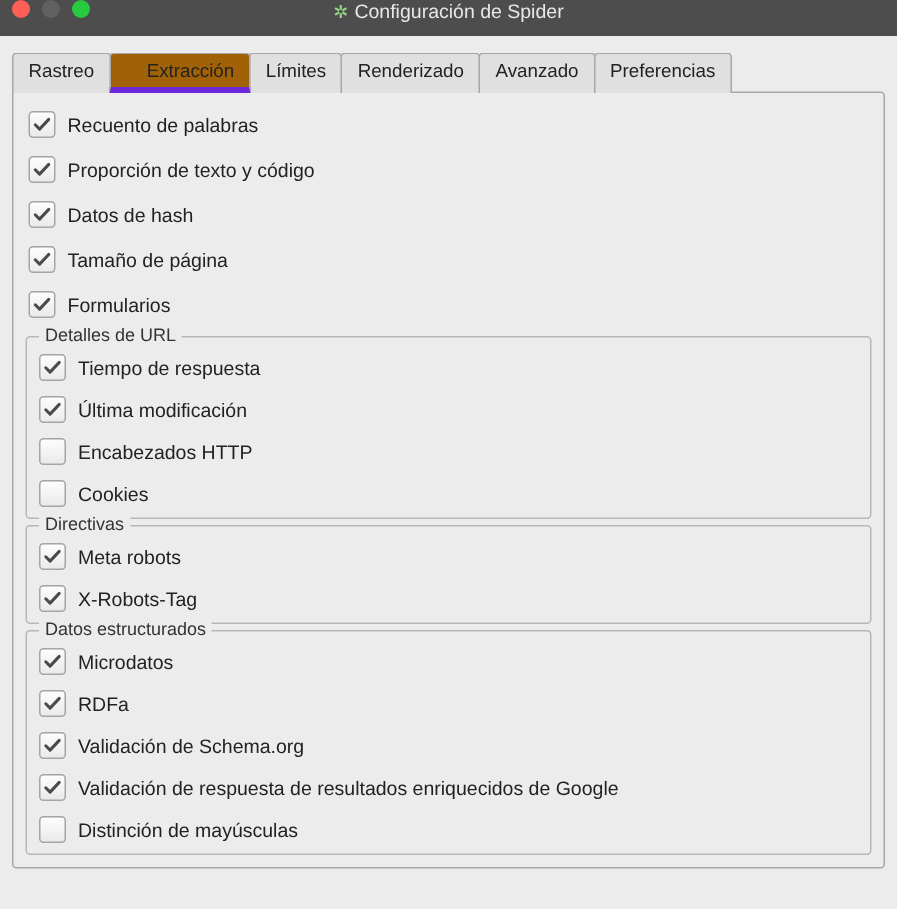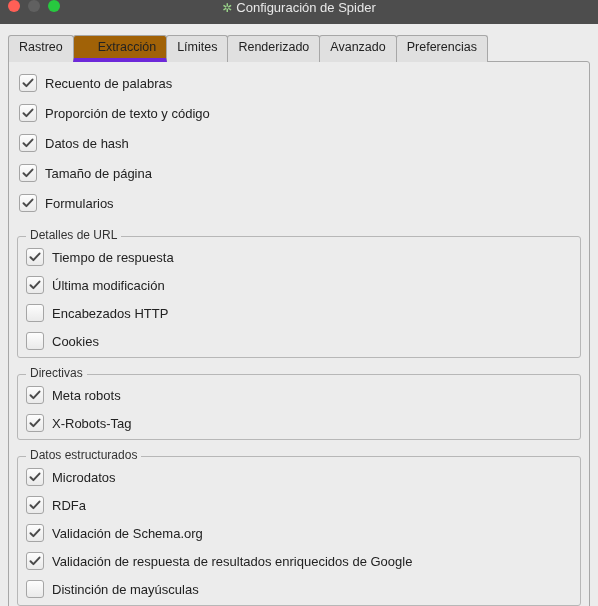--- a/index.html
+++ b/index.html
@@ -75,21 +75,21 @@
     border: 1px solid #a7a7a7;
     border-radius: 0 3px 3px 3px;
     padding: 8px 8px 8px 8px;
     background: #ececec;
     position: relative;
     top: 0px;
   }
   .group {
     border: 1px solid #b7b7b7;
     border-radius: 3px;
-    margin-top: 16px;
+    margin-top: 4px;
     padding: 6px 6px 2px 6px;
     position: relative;
   }
   .group:first-child { margin-top: 0; }
   .group-legend {
     position: absolute;
     top: -9px;
     left: 8px;
     background: #ececec;
     padding: 0 4px;

